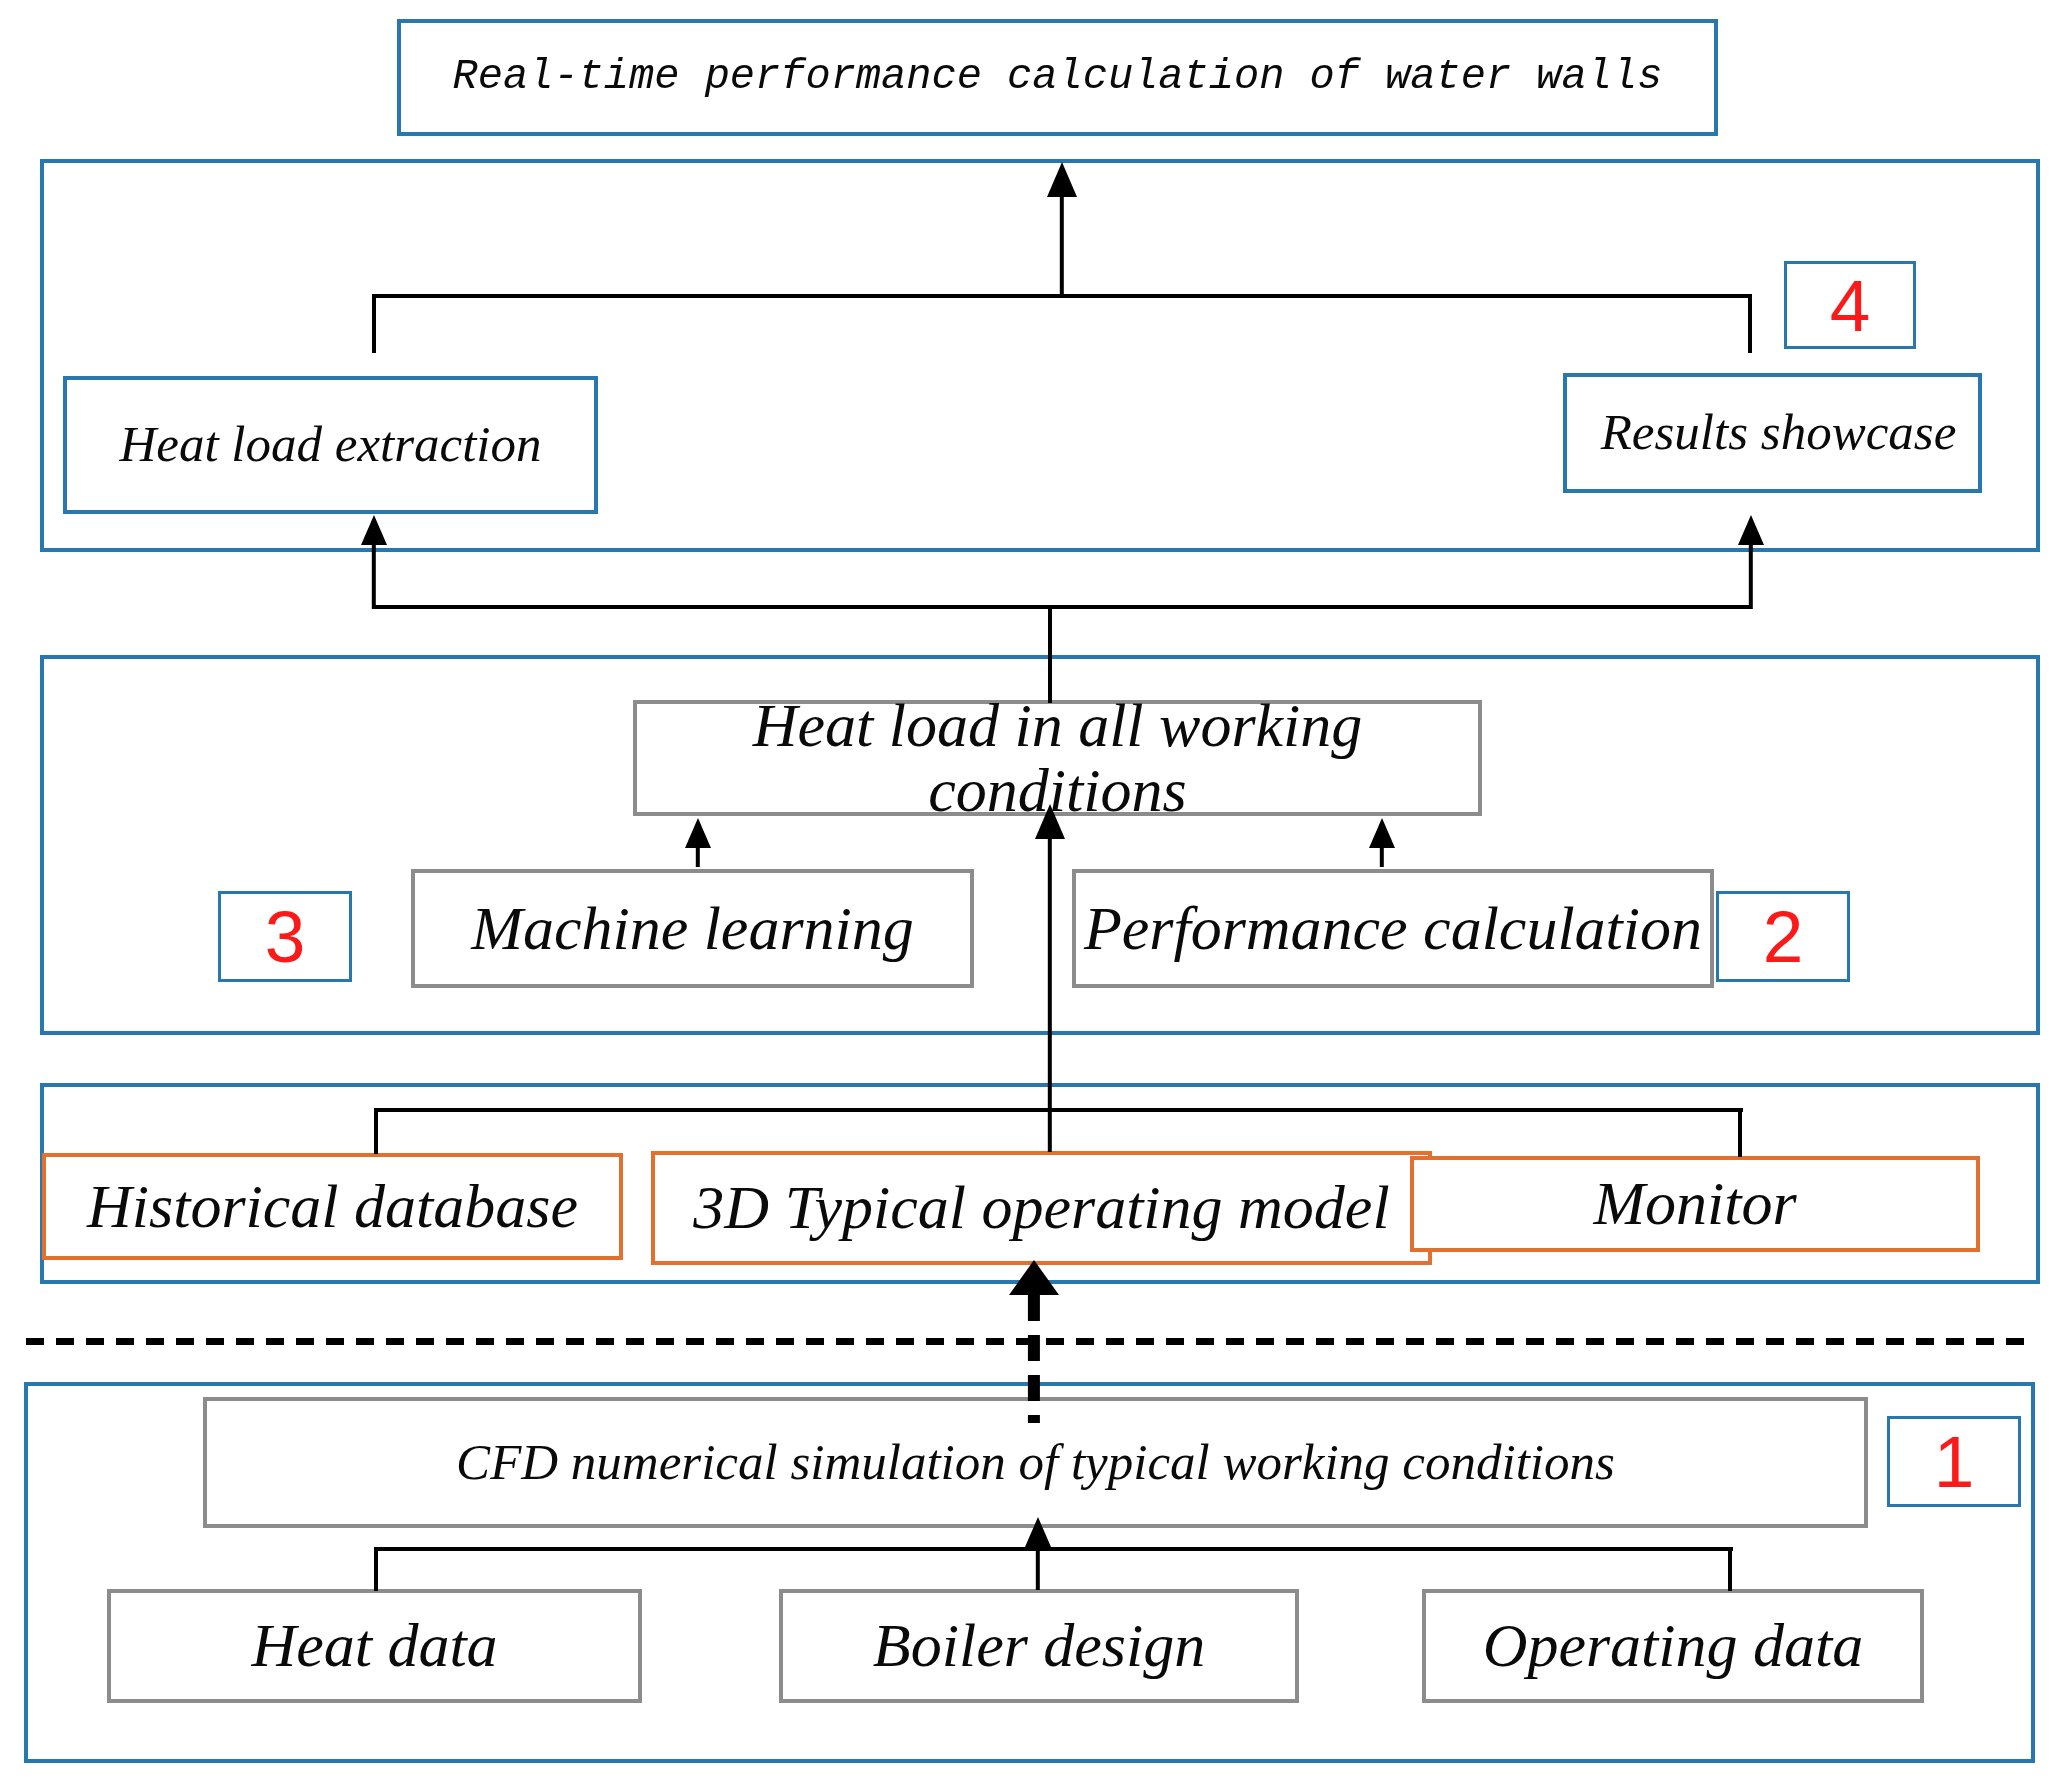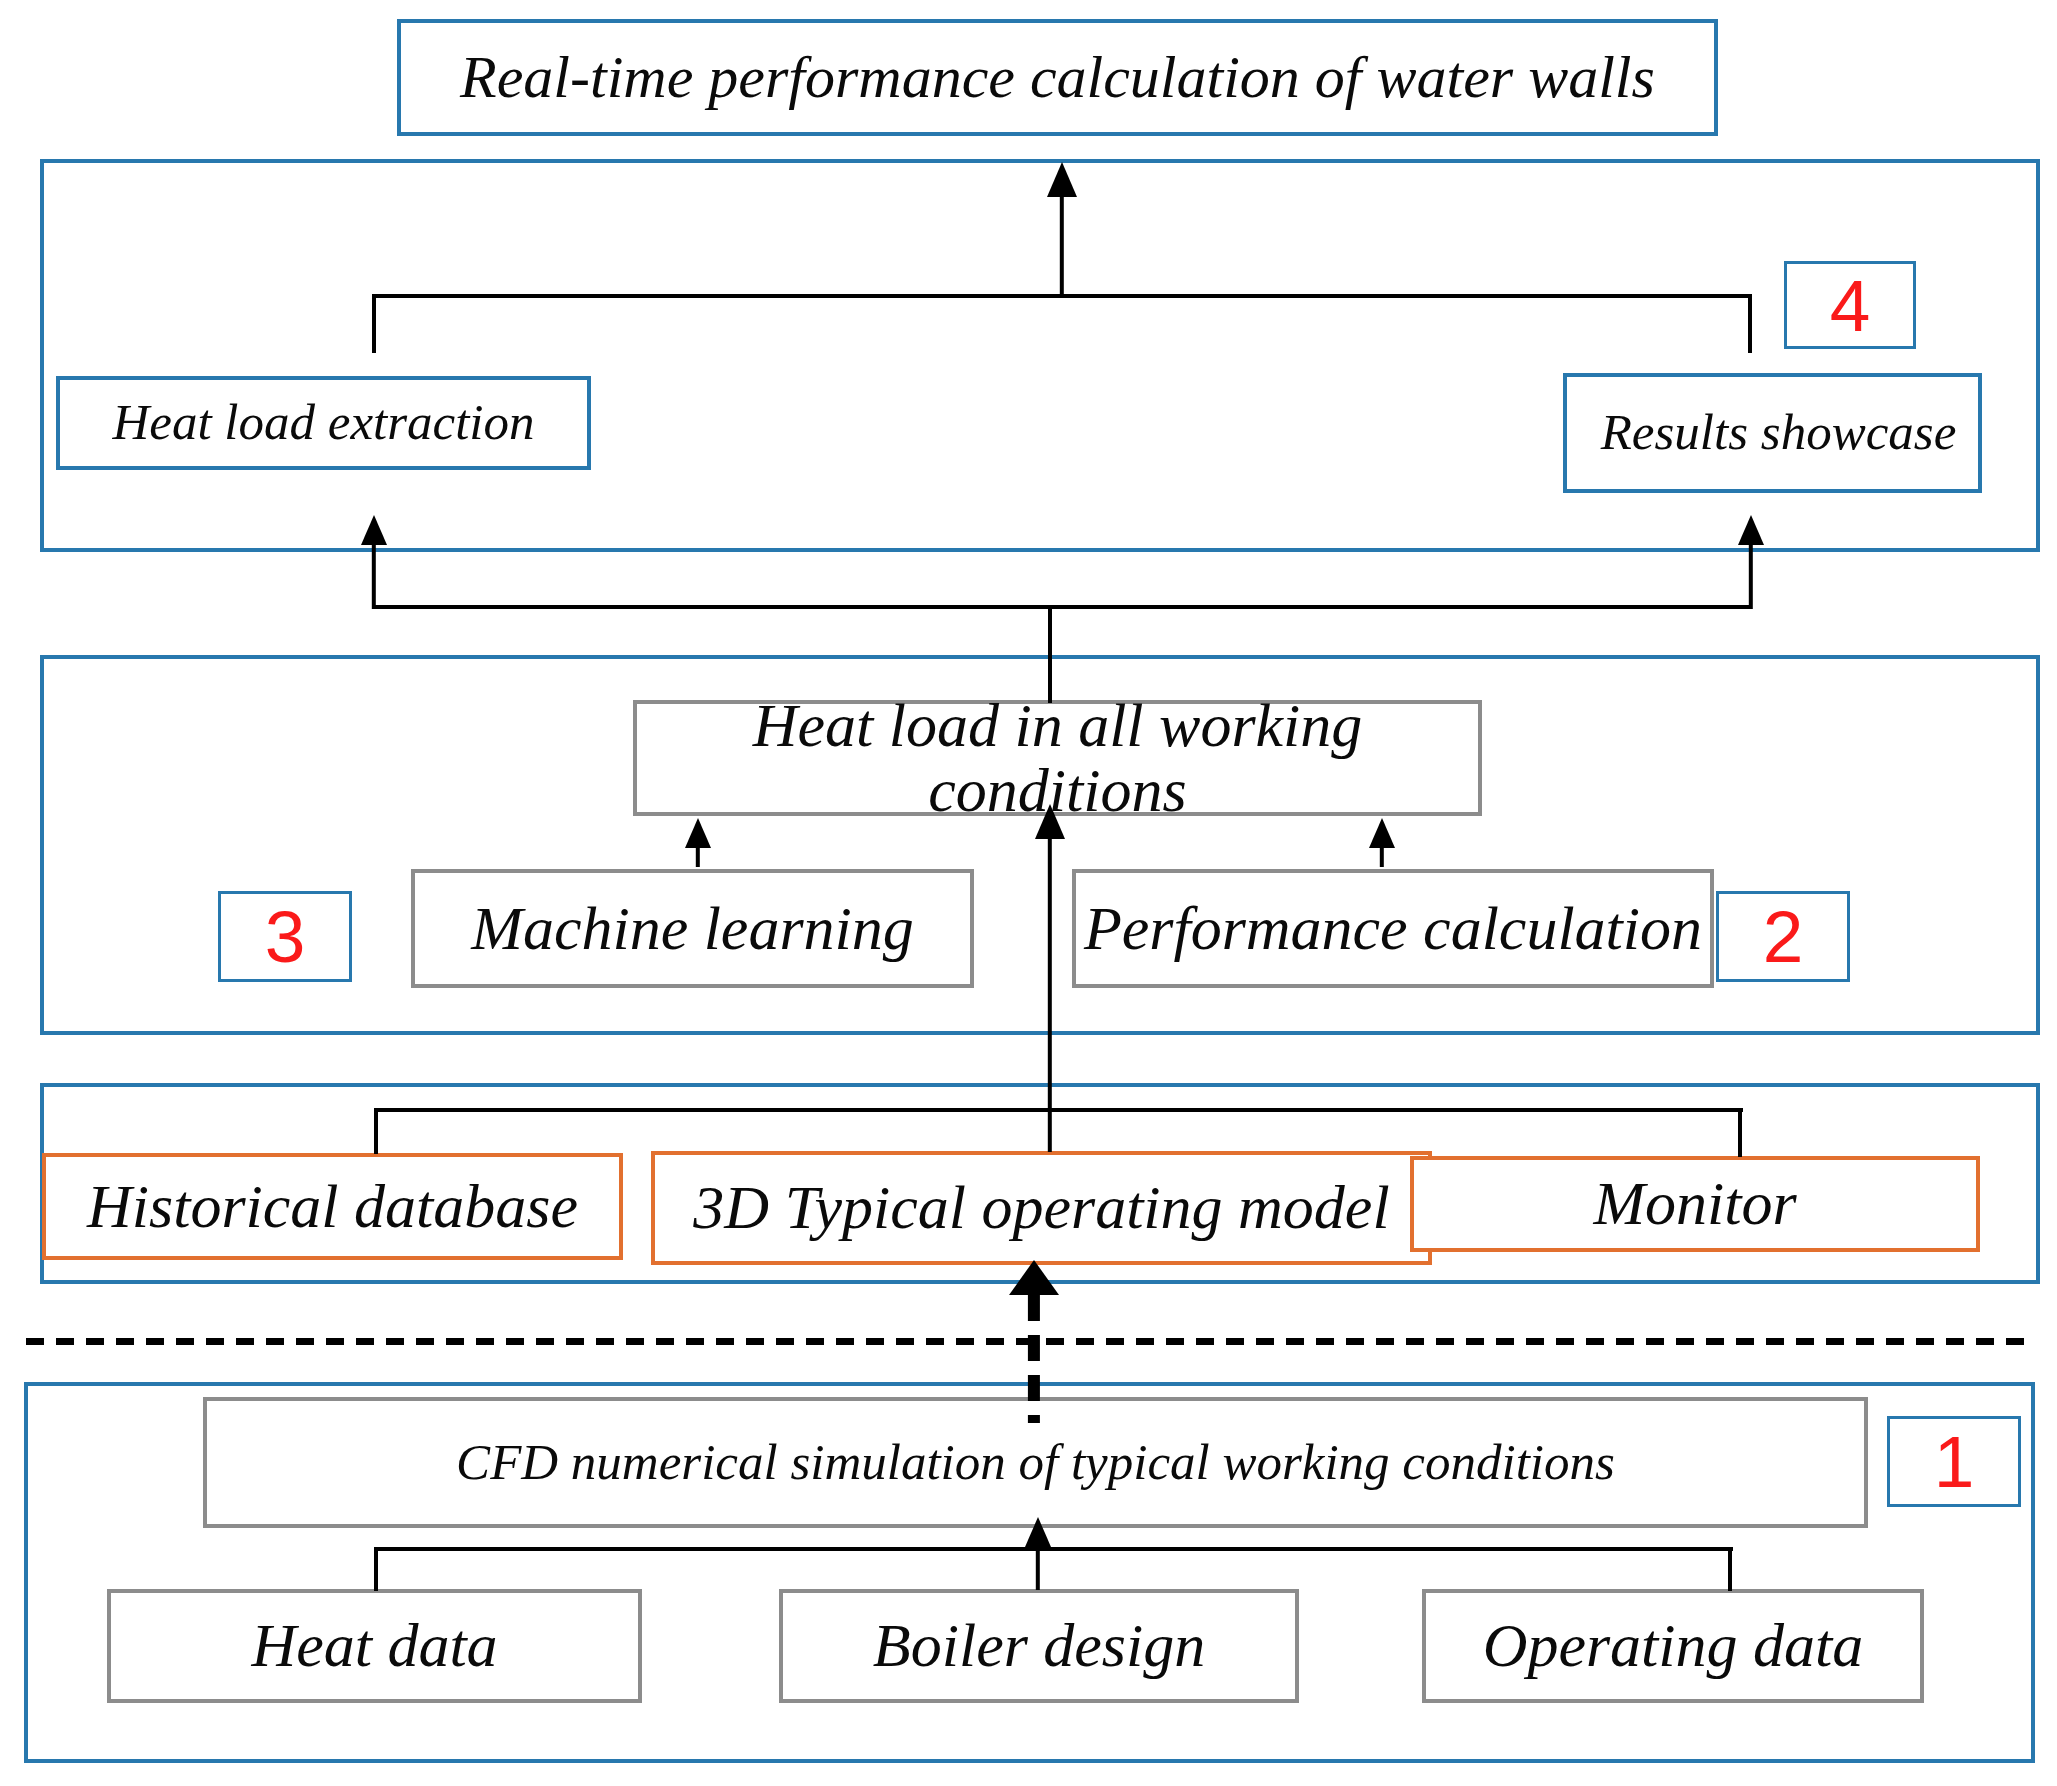--- a/index.html
+++ b/index.html
@@ -86,42 +86,42 @@
   }
   #dashed-arrow .dln{
     position:absolute;left:50%;transform:translateX(-50%);
     top:35px;bottom:0;width:12.2px;
     background:repeating-linear-gradient(to bottom, var(--line) 0 26px, transparent 26px 40px);
   }
   #separator{
     position:absolute;left:26px;top:1338px;width:2009px;height:7px;z-index:2;
     background:repeating-linear-gradient(to right, var(--line) 0 18.3px, transparent 18.3px 30px);
   }
-  .fs60{font-size:60px;}
+  .fs60{font-size:42px;font-family:Liberation Mono, monospace;}
   .fs58{font-size:51px;}
   .fs56{font-size:62px;text-align:center;}
 </style>
 </head>
 <body>
 
 <div id="canvas">
 
   <div class="box b-blue fs60" style="left:397px;top:19px;width:1321px;height:117px;">Real-time performance calculation of water walls</div>
 
   <div class="sec" style="left:40px;top:159px;width:2000px;height:393px;"></div>
 
   <div class="hline" style="left:372px;top:294px;width:1380px;height:4.4px;"></div>
   <div class="vline" style="left:372px;top:294px;width:4.4px;height:59px;"></div>
   <div class="vline" style="left:1748px;top:294px;width:4.4px;height:59px;"></div>
   <div class="arrow" style="left:1044px;top:162px;width:35px;height:136px;">
     <div class="hd"></div>
     <div class="ln"></div>
   </div>
 
-  <div class="box b-blue fs58" style="left:56px;top:376px;width:535px;height:94px;">Heat load extraction</div>
+  <div class="box b-blue fs58" style="left:63px;top:376px;width:535px;height:138px;">Heat load extraction</div>
   <div class="box b-blue fs58" style="left:1563px;top:373px;width:419px;height:120px;padding-left:12px;">Results showcase</div>
   <div class="lbl" style="left:1784px;top:261px;width:132px;height:88px;">4</div>
 
   <div class="hline" style="left:374px;top:605px;width:1378px;height:4.4px;"></div>
   <div class="arrow small" style="left:356px;top:515px;width:35px;height:94px;">
     <div class="hd"></div>
     <div class="ln"></div>
   </div>
   <div class="arrow small" style="left:1733px;top:515px;width:35px;height:94px;">
     <div class="hd"></div>

